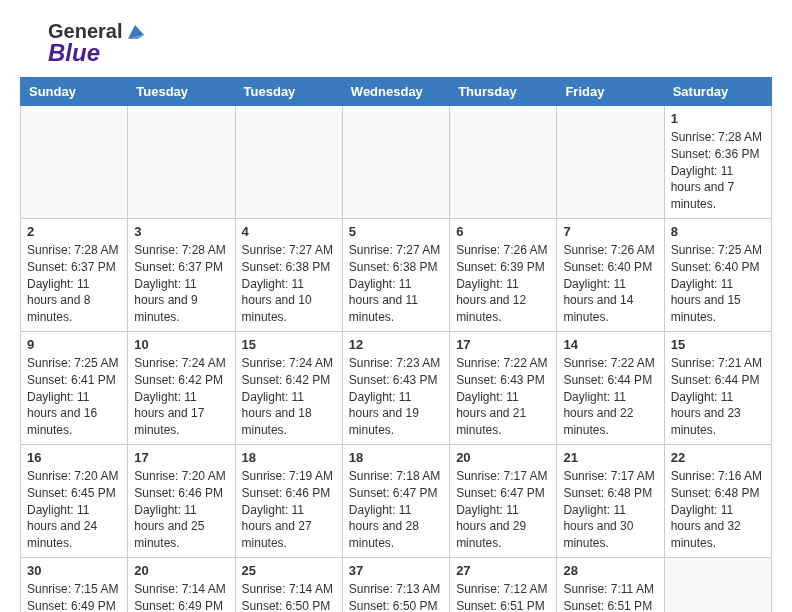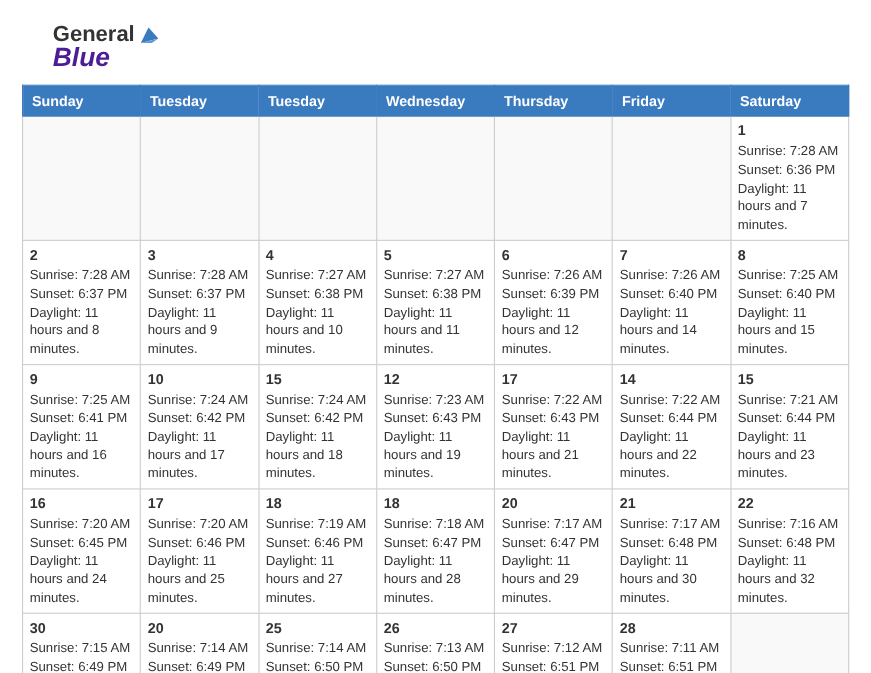--- a/index.html
+++ b/index.html
@@ -215,21 +215,21 @@
         </td>
         <td>
           <span class="day-number">20</span>
           <div class="day-info">Sunrise: 7:14 AM<br>Sunset: 6:49 PM<br>Daylight: 11 hours and 34 minutes.</div>
         </td>
         <td>
           <span class="day-number">25</span>
           <div class="day-info">Sunrise: 7:14 AM<br>Sunset: 6:50 PM<br>Daylight: 11 hours and 36 minutes.</div>
         </td>
         <td>
-          <span class="day-number">26</span>
+          <span class="day-number">37</span>
           <div class="day-info">Sunrise: 7:13 AM<br>Sunset: 6:50 PM<br>Daylight: 11 hours and 37 minutes.</div>
         </td>
         <td>
           <span class="day-number">27</span>
           <div class="day-info">Sunrise: 7:12 AM<br>Sunset: 6:51 PM<br>Daylight: 11 hours and 38 minutes.</div>
         </td>
         <td>
           <span class="day-number">28</span>
           <div class="day-info">Sunrise: 7:11 AM<br>Sunset: 6:51 PM<br>Daylight: 11 hours and 40 minutes.</div>
         </td>

